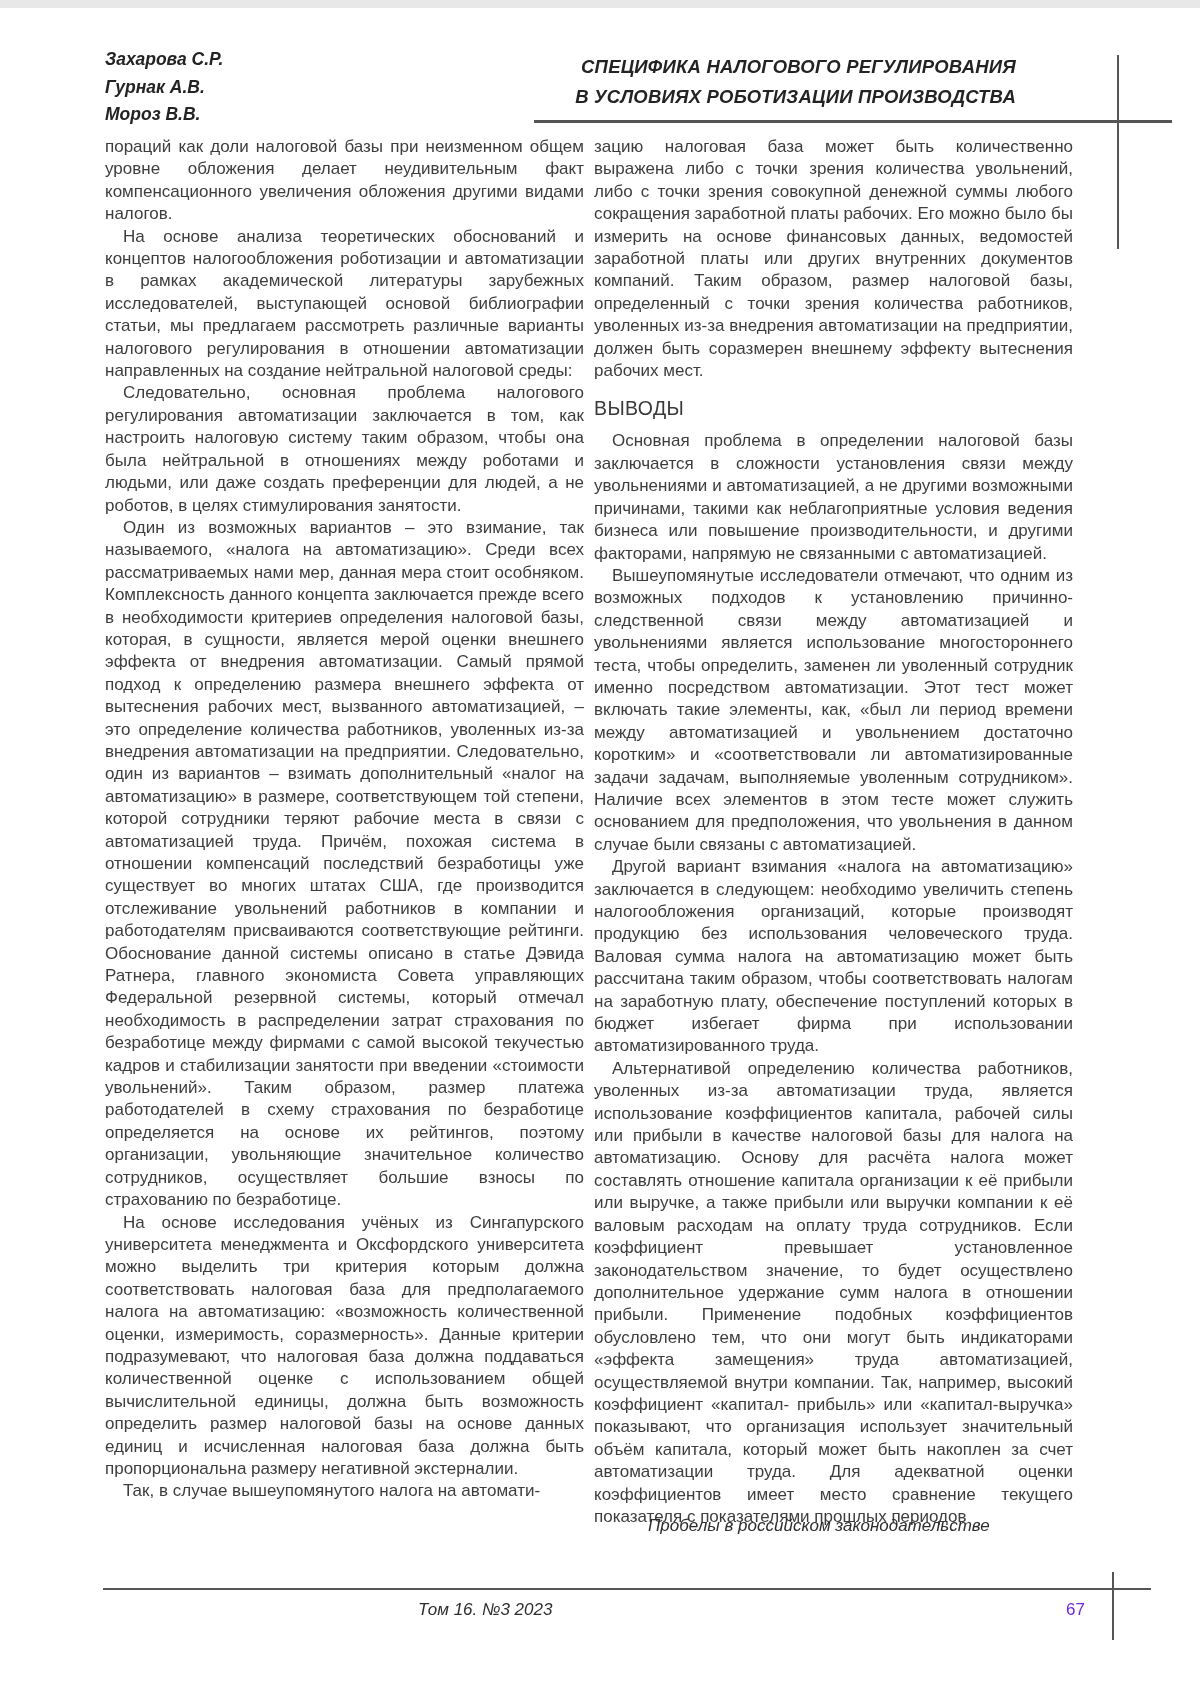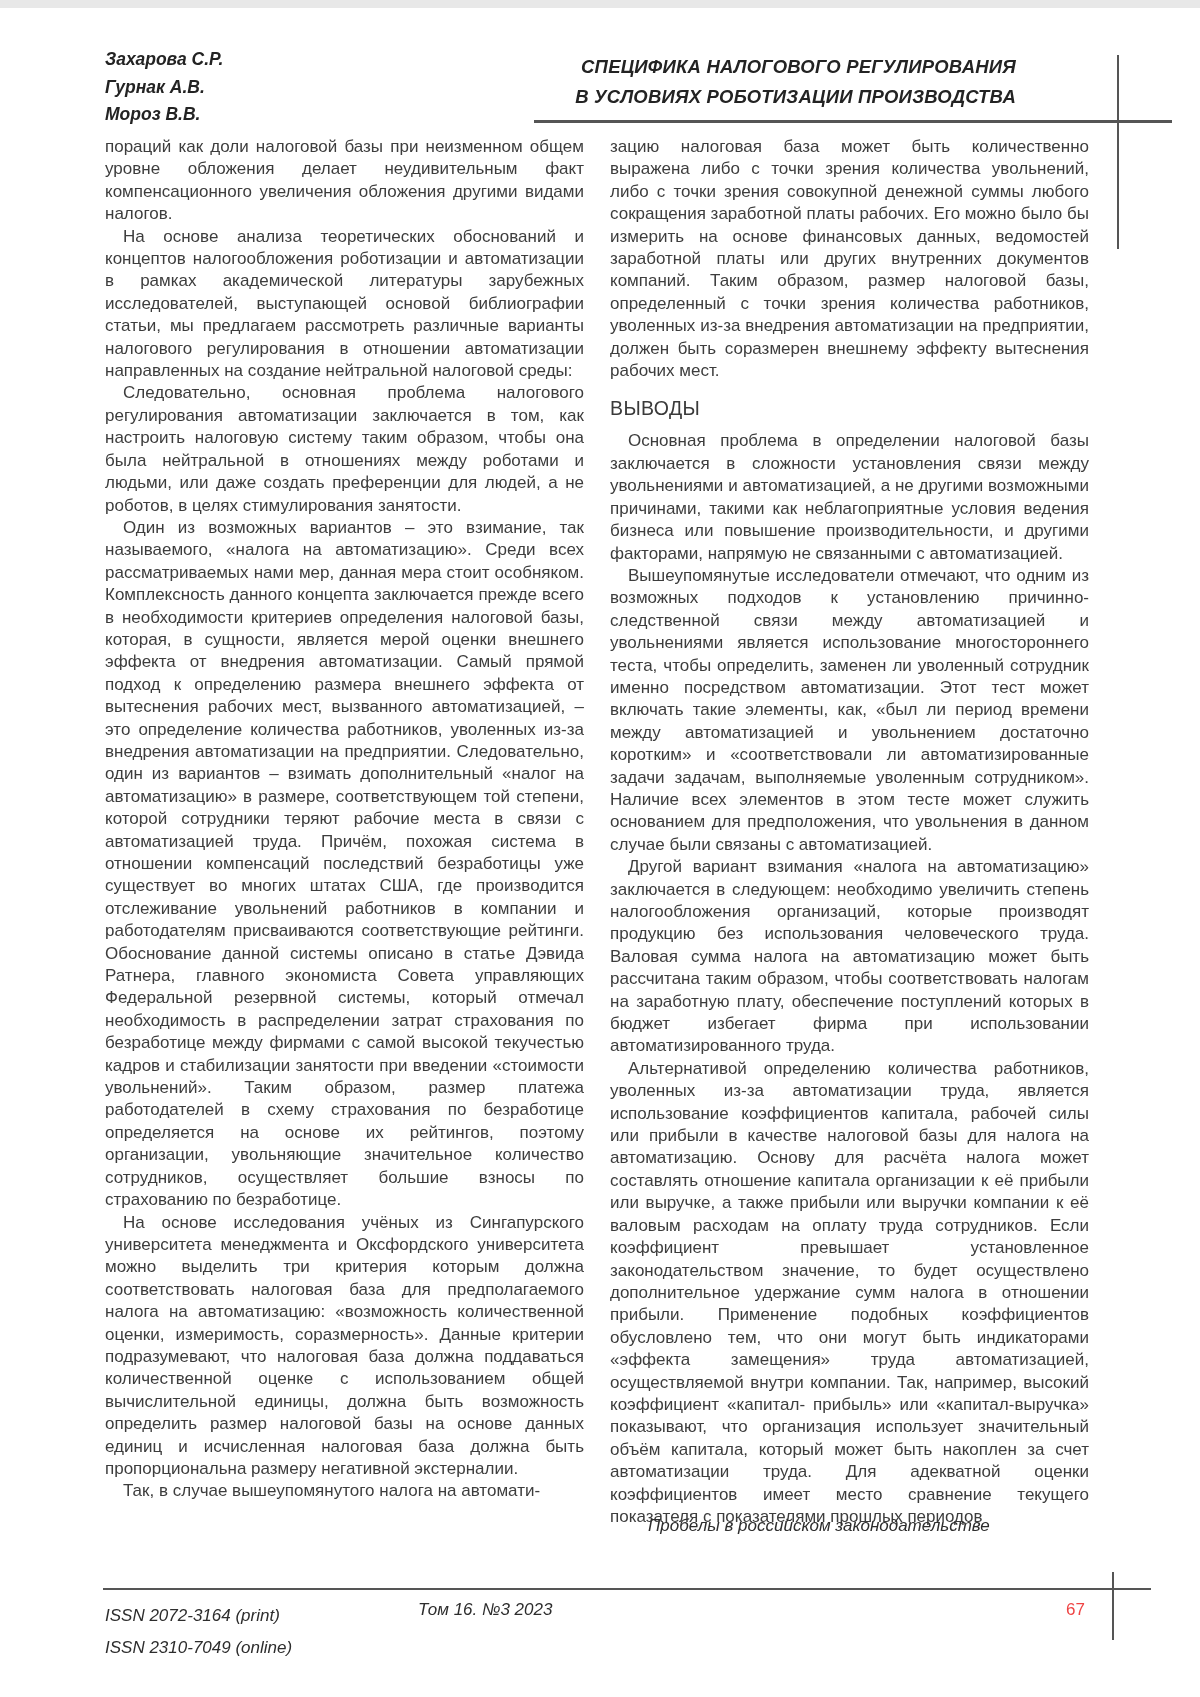--- a/index.html
+++ b/index.html
@@ -28,21 +28,21 @@
     letter-spacing:0.2px;
   }
   .rule-header{position:absolute;left:534px;top:112px;width:638px;height:3px;background:#555555;}
   .vrule-top{position:absolute;left:1117px;top:47px;width:2px;height:194px;background:#555555;}
   .vrule-bottom{position:absolute;left:1112px;top:1564px;width:2px;height:68px;background:#555555;}
   .rule-footer{position:absolute;left:103px;top:1580px;width:1048px;height:2px;background:#555555;}
 
   
   .columns{
     position:absolute;left:105px;top:128px;width:984px;
-    display:flex;gap:26px;
+    display:flex;gap:10px;
   }
   .col{
     width:479px;
     text-align:justify;
     font-size:17px;line-height:22.4px;
   }
   .col p{margin:0;text-indent:18px;}
   .col p.cont{text-indent:0;}
   .section-heading{
     font-size:19.5px;
@@ -67,21 +67,21 @@
     text-align:center;
   }
   .footer-journal{
     position:absolute;left:648px;top:1508px;
     font-style:italic;font-size:17px;line-height:20px;
     color:#2d2d2d;
   }
   .footer-page{
     position:absolute;left:1066px;top:1592px;
     font-style:normal;font-size:17px;line-height:20px;
-    color:#ef4444;
+    color:#6d28d9;
   }
 </style>
 </head>
 <body>
 
 <div class="page">
 
   <div class="authors">
     <div>Захарова С.Р.</div>
     <div>Гурнак А.В.</div>
@@ -108,21 +108,17 @@
       <div class="section-heading">ВЫВОДЫ</div>
       <p>Основная проблема в определении налоговой базы заключается в сложности установления связи между увольнениями и автоматизацией, а не другими возможными причинами, такими как неблагоприятные условия ведения бизнеса или повышение производительности, и другими факторами, напрямую не связанными с автоматизацией.</p>
       <p>Вышеупомянутые исследователи отмечают, что одним из возможных подходов к установлению причинно-следственной связи между автоматизацией и увольнениями является использование многостороннего теста, чтобы определить, заменен ли уволенный сотрудник именно посредством автоматизации. Этот тест может включать такие элементы, как, «был ли период времени между автоматизацией и увольнением достаточно коротким» и «соответствовали ли автоматизированные задачи задачам, выполняемые уволенным сотрудником». Наличие всех элементов в этом тесте может служить основанием для предположения, что увольнения в данном случае были связаны с автоматизацией.</p>
       <p>Другой вариант взимания «налога на автоматизацию» заключается в следующем: необходимо увеличить степень налогообложения организаций, которые производят продукцию без использования человеческого труда. Валовая сумма налога на автоматизацию может быть рассчитана таким образом, чтобы соответствовать налогам на заработную плату, обеспечение поступлений которых в бюджет избегает фирма при использовании автоматизированного труда.</p>
       <p>Альтернативой определению количества работников, уволенных из-за автоматизации труда, является использование коэффициентов капитала, рабочей силы или прибыли в качестве налоговой базы для налога на автоматизацию. Основу для расчёта налога может составлять отношение капитала организации к её прибыли или выручке, а также прибыли или выручки компании к её валовым расходам на оплату труда сотрудников. Если коэффициент превышает установленное законодательством значение, то будет осуществлено дополнительное удержание сумм налога в отношении прибыли. Применение подобных коэффициентов обусловлено тем, что они могут быть индикаторами «эффекта замещения» труда автоматизацией, осуществляемой внутри компании. Так, например, высокий коэффициент «капитал- прибыль» или «капитал-выручка» показывают, что организация использует значительный объём капитала, который может быть накоплен за счет автоматизации труда. Для адекватной оценки коэффициентов имеет место сравнение текущего показателя с показателями прошлых периодов</p>
     </div>
   </div>
 
   <div class="rule-footer"></div>
   <div class="vrule-bottom"></div>
-  <div class="footer-issn">
-    <div>ISSN 2072-3164 (print)</div>
-    <div>ISSN 2310-7049 (online)</div>
-  </div>
   <div class="footer-volume">Том 16. №3  2023</div>
   <div class="footer-journal">Пробелы в российском законодательстве</div>
   <div class="footer-page">67</div>
 
 </div>
 
 </body></html>

